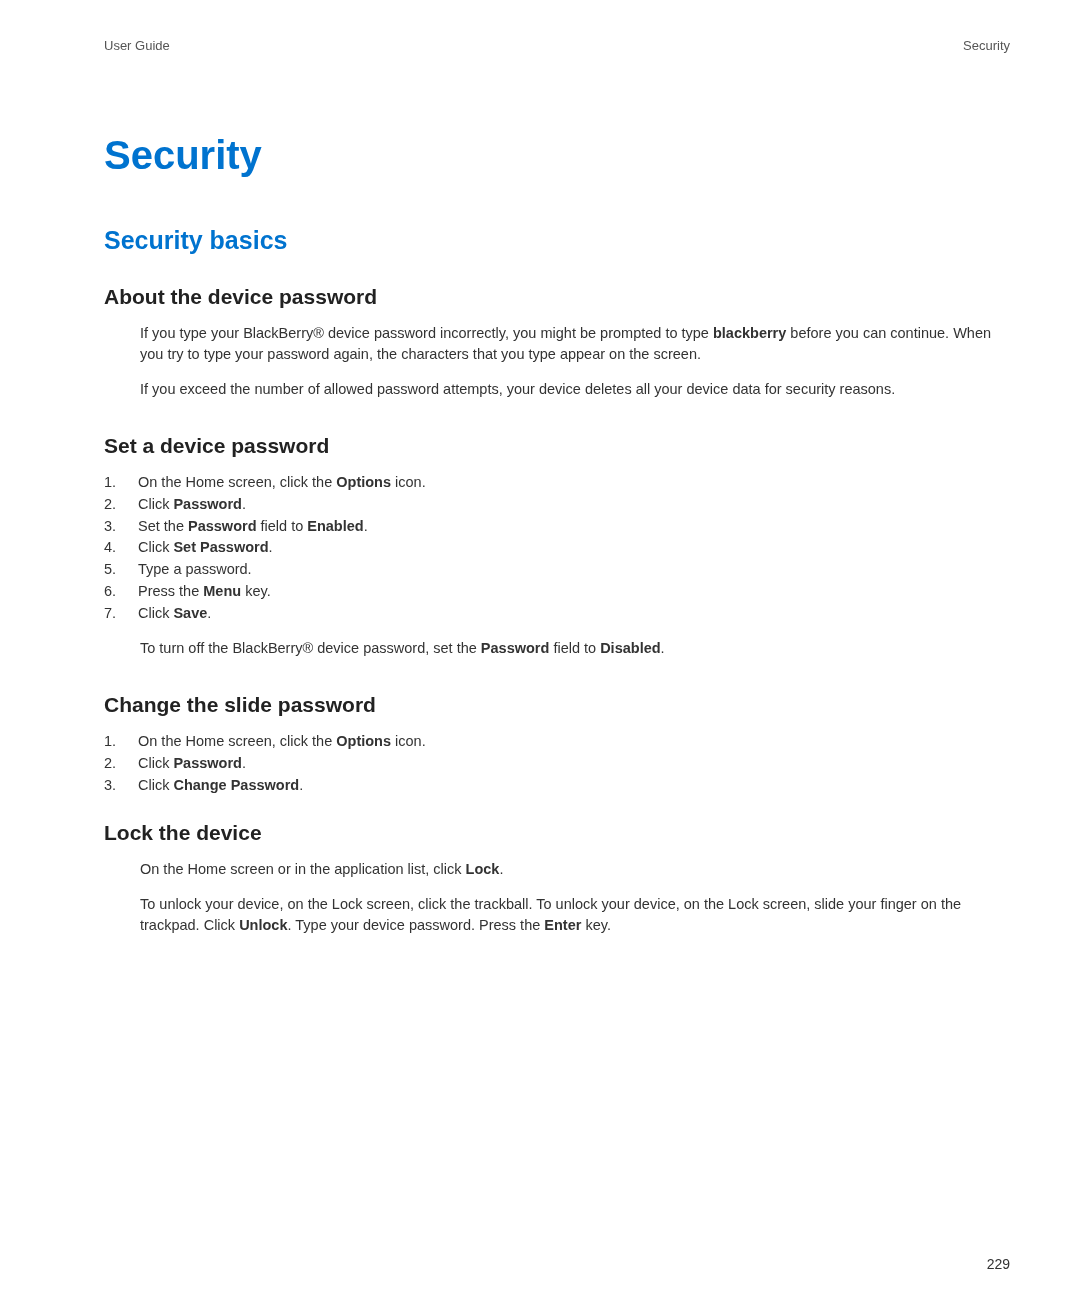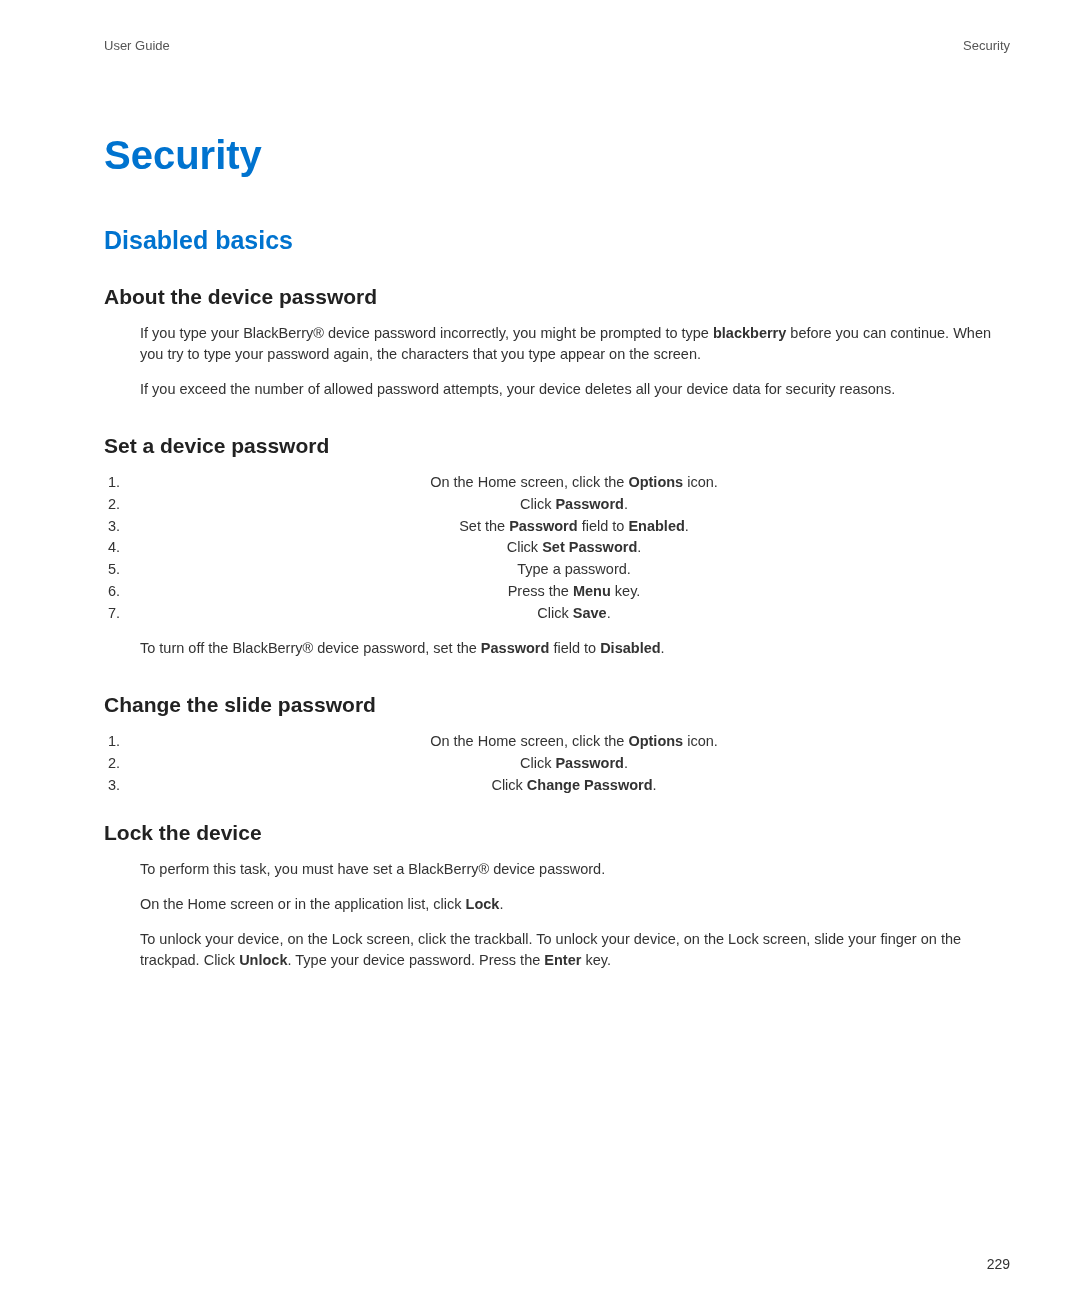--- a/index.html
+++ b/index.html
@@ -48,21 +48,20 @@
       line-height: 1.45;
       color: #333;
       margin-bottom: 14px;
       margin-left: 36px;
     }
     .list {
       list-style: none;
       counter-reset: item;
       margin-left: 0;
       margin-bottom: 14px;
-      text-align: center;
     }
     .list-item {
       counter-increment: item;
       font-size: 14.5px;
       line-height: 1.5;
       color: #333;
       padding-left: 34px;
       position: relative;
     }
     .list-item::before {
@@ -89,21 +88,21 @@
 <body>
 
 <div class="page">
   <div class="header-row">
     <span>User Guide</span>
     <span>Security</span>
   </div>
 
   <h1 class="title">Security</h1>
 
-  <h2 class="section-title">Disabled basics</h2>
+  <h2 class="section-title">Security basics</h2>
 
   <div class="section-block">
     <h3 class="subheading">About the device password</h3>
     <p class="body-text">
       <span>If you type your BlackBerry® device password incorrectly, you might be prompted to type </span><b>blackberry</b><span> before you can continue. When you try to type your password again, the characters that you type appear on the screen.</span>
     </p>
     <p class="body-text">If you exceed the number of allowed password attempts, your device deletes all your device data for security reasons.</p>
   </div>
 
   <div class="section-block">
@@ -126,21 +125,20 @@
     <h3 class="subheading">Change the slide password</h3>
     <ol class="list">
       <li class="list-item"><span>On the Home screen, click the </span><b>Options</b><span> icon.</span></li>
       <li class="list-item"><span>Click </span><b>Password</b><span>.</span></li>
       <li class="list-item"><span>Click </span><b>Change Password</b><span>.</span></li>
     </ol>
   </div>
 
   <div class="section-block">
     <h3 class="subheading">Lock the device</h3>
-    <p class="body-text">To perform this task, you must have set a BlackBerry® device password.</p>
     <p class="body-text">
       <span>On the Home screen or in the application list, click </span><b>Lock</b><span>.</span>
     </p>
     <p class="body-text">
       <span>To unlock your device, on the Lock screen, click the trackball. To unlock your device, on the Lock screen, slide your finger on the trackpad. Click </span><b>Unlock</b><span>. Type your device password. Press the </span><b>Enter</b><span> key.</span>
     </p>
   </div>
 </div>
 
 <div class="page-number">229</div>

